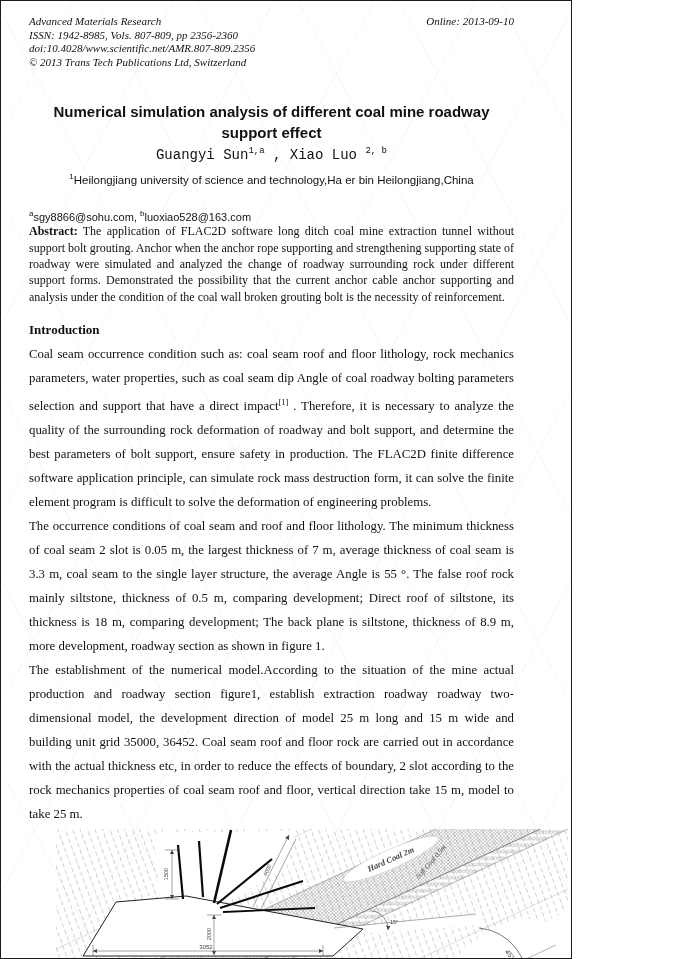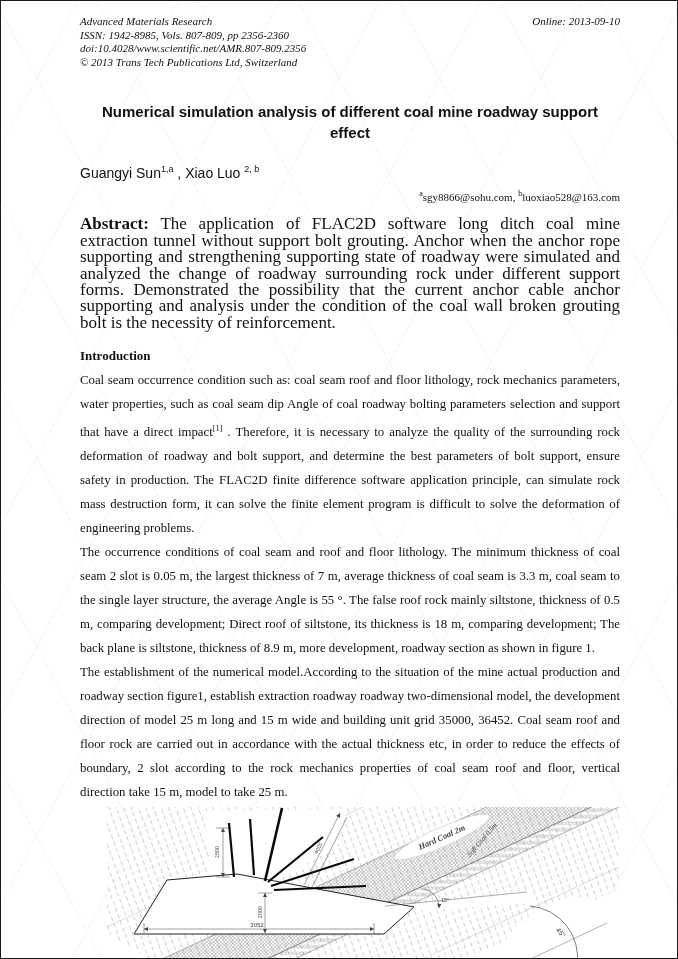--- a/index.html
+++ b/index.html
@@ -1,35 +1,35 @@
 <!DOCTYPE html>
 <html><head>
 <meta charset="utf-8">
 <style>
   html,body{margin:0;padding:0;background:#fff;}
   .page{
-    width:678px;height:959px;box-sizing:border-box;
+    width:572px;height:959px;box-sizing:border-box;
     border:1px solid #1a1a1a;background:#fff;
-    padding:14px 57px 0 79px;position:relative;overflow:hidden;
+    padding:14px 57px 0 28px;position:relative;overflow:hidden;
     font-family:"Liberation Serif",serif;color:#111;
     background-image:
       repeating-linear-gradient(62deg, rgba(0,0,0,0) 0 88px, rgba(0,0,0,0.03) 88px 89px),
       repeating-linear-gradient(-62deg, rgba(0,0,0,0) 0 88px, rgba(0,0,0,0.03) 88px 89px);
   }
   .hdr{display:flex;justify-content:space-between;font-style:italic;font-size:11px;line-height:13.5px;}
   .hdr-left div{white-space:nowrap;}
   .title{font-family:"Liberation Sans",sans-serif;font-weight:bold;font-size:15px;line-height:21px;text-align:center;margin-top:32px;}
-  .authors{font-family:Liberation Sans, sans-serif;font-size:14px;text-align:left;margin-top:21px;}
+  .authors{font-family:Liberation Mono, monospace;font-size:14px;text-align:center;margin-top:3px;}
   .authors sup{font-size:9px;}
   .affil{font-family:"Liberation Sans",sans-serif;font-size:11.5px;text-align:center;margin-top:9px;}
   .affil sup,.emails sup{font-size:8px;}
-  .emails{font-family:Liberation Serif, serif;font-size:11px;text-align:right;margin-top:8px;}
+  .emails{font-family:Liberation Sans, sans-serif;font-size:11px;text-align:left;margin-top:24px;}
   .keywords{font-family:"Liberation Sans",sans-serif;font-size:12px;margin-top:20px;}
   .keywords b{font-weight:bold;}
-  .abstract{font-size:17px;line-height:16.4px;text-align:justify;margin-top:14px;}
+  .abstract{font-size:12px;line-height:16.4px;text-align:justify;}
   .abstract b{font-weight:bold;}
   .sec-head{font-weight:bold;font-size:13px;margin-top:17px;}
   .bodytext p{font-size:12.8px;line-height:24px;text-align:justify;margin:0;}
   .bodytext{margin-top:4px;}
   sup.ref{font-size:8.5px;}
   .figwrap{margin-top:3px;margin-left:27px;width:512px;}
   .caption{font-size:13px;text-align:left;margin-top:2px;letter-spacing:0.3px;}
   svg text{font-family:"Liberation Sans",sans-serif;fill:#444;}
   svg text.serifital{font-family:"Liberation Serif",serif;font-style:italic;}
 </style>
@@ -47,20 +47,23 @@
     </div>
     <div class="hdr-right">Online: 2013-09-10</div>
   </div>
 
   <div class="title">Numerical simulation analysis of different coal mine roadway support effect</div>
 
   <div class="authors">
     <span>Guangyi Sun</span><sup>1,a</sup><span> , </span><span>Xiao Luo</span> <sup>2, b</sup>
   </div>
 
+  <div class="affil">
+    <sup>1</sup><span>Heilongjiang university of science and technology,Ha er bin Heilongjiang,China</span>
+  </div>
 
   <div class="emails">
     <sup>a</sup><span>sgy8866@sohu.com,</span>
     <sup>b</sup><span>luoxiao528@163.com</span>
   </div>
 
 
   <div class="abstract">
     <b>Abstract:</b>
     <span>The application of FLAC2D software long ditch coal mine extraction tunnel without support bolt grouting. Anchor when the anchor rope supporting and strengthening supporting state of roadway were simulated and analyzed the change of roadway surrounding rock under different support forms. Demonstrated the possibility that the current anchor cable anchor supporting and analysis under the condition of the coal wall broken grouting bolt is the necessity of reinforcement.</span>

